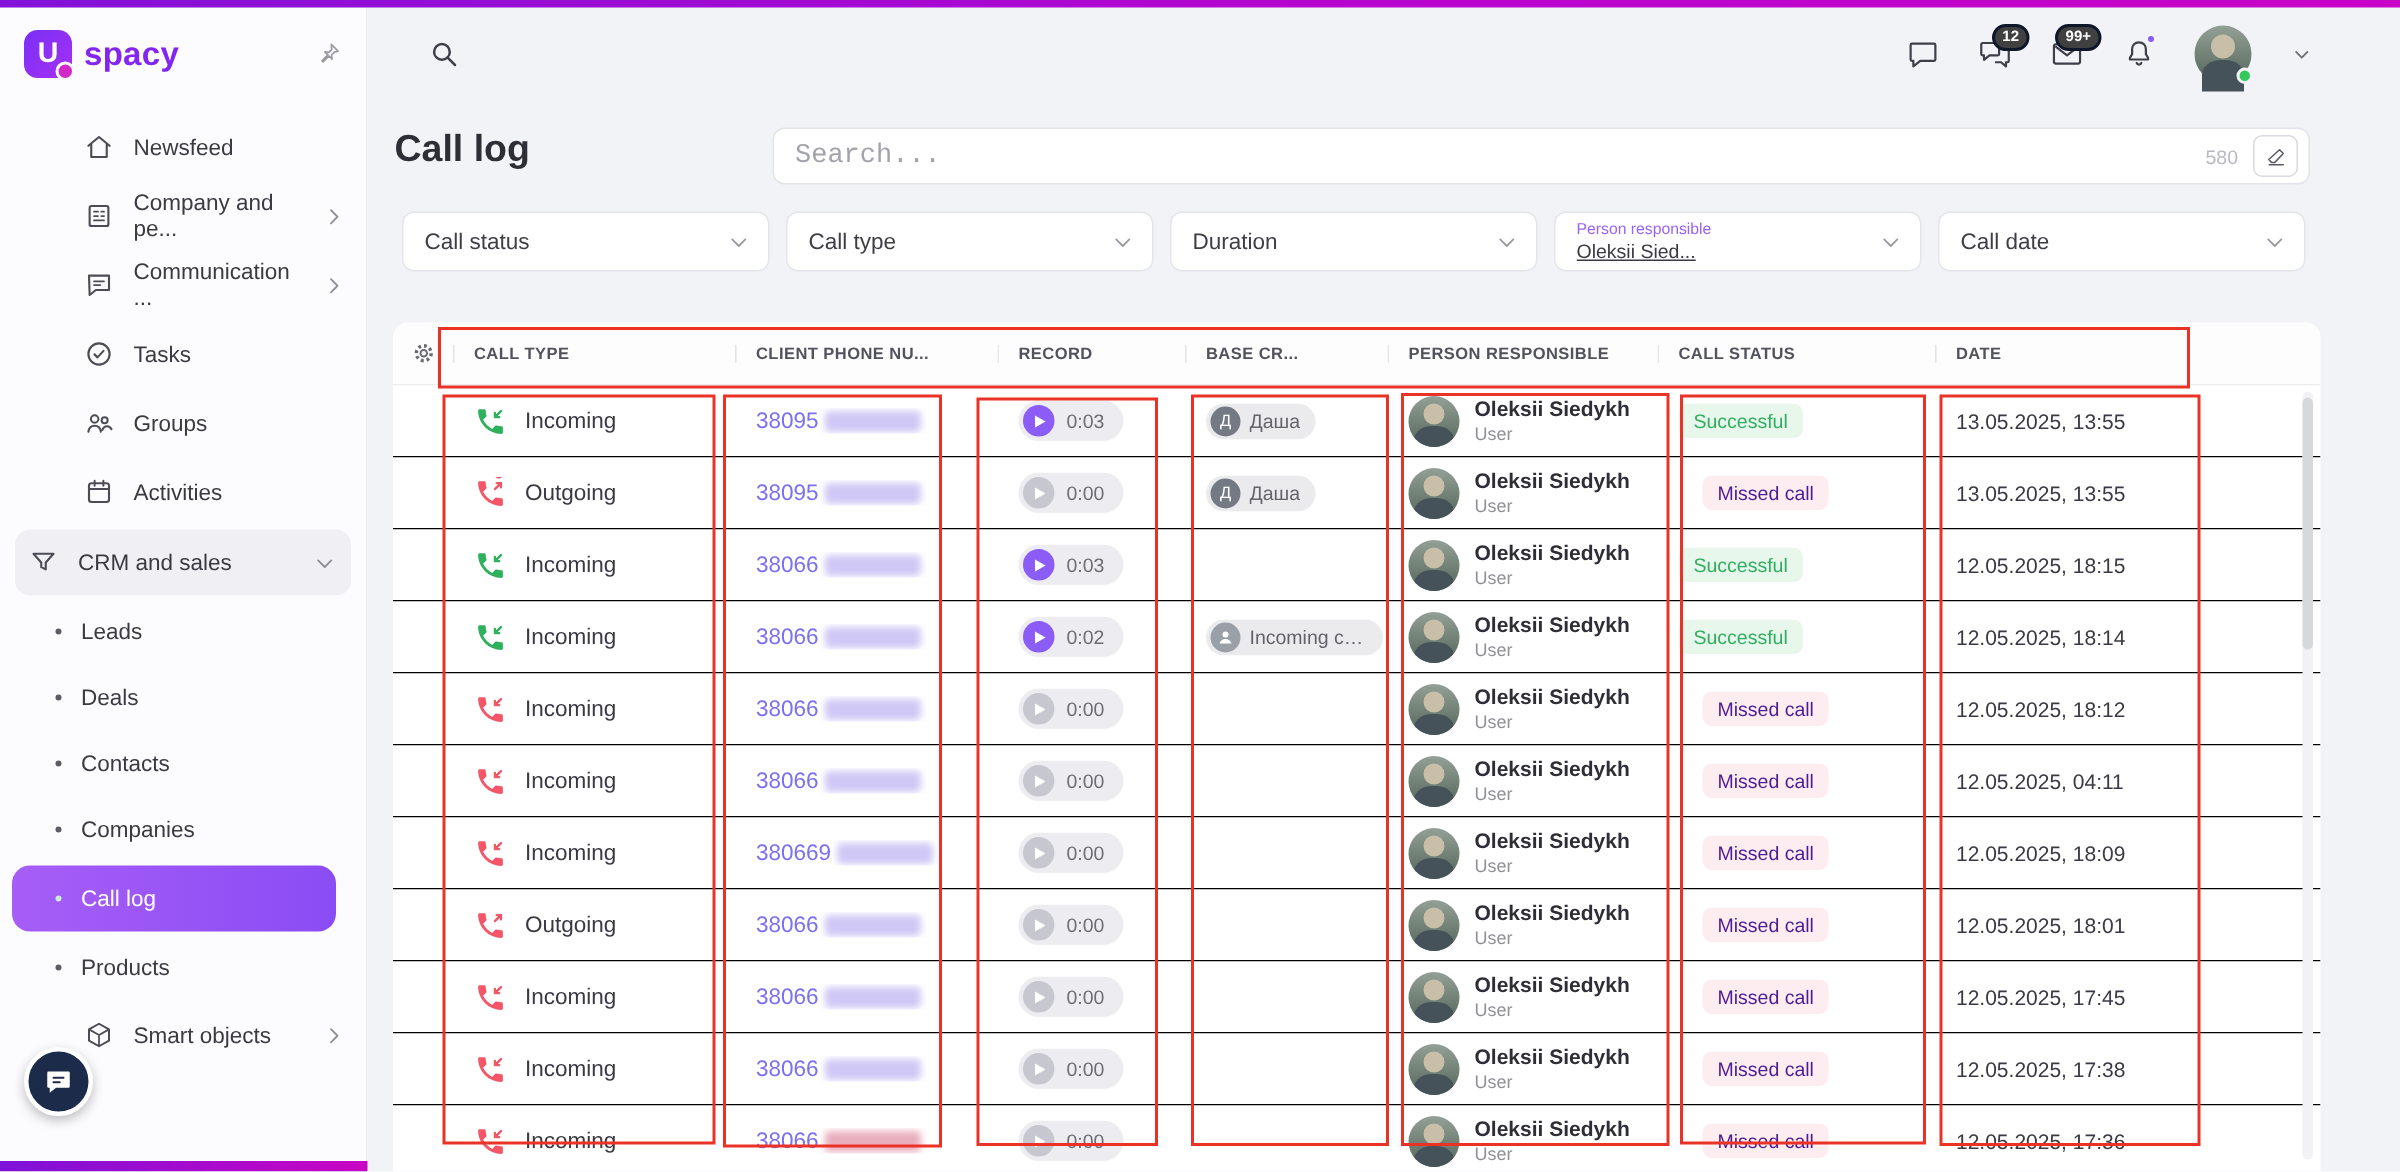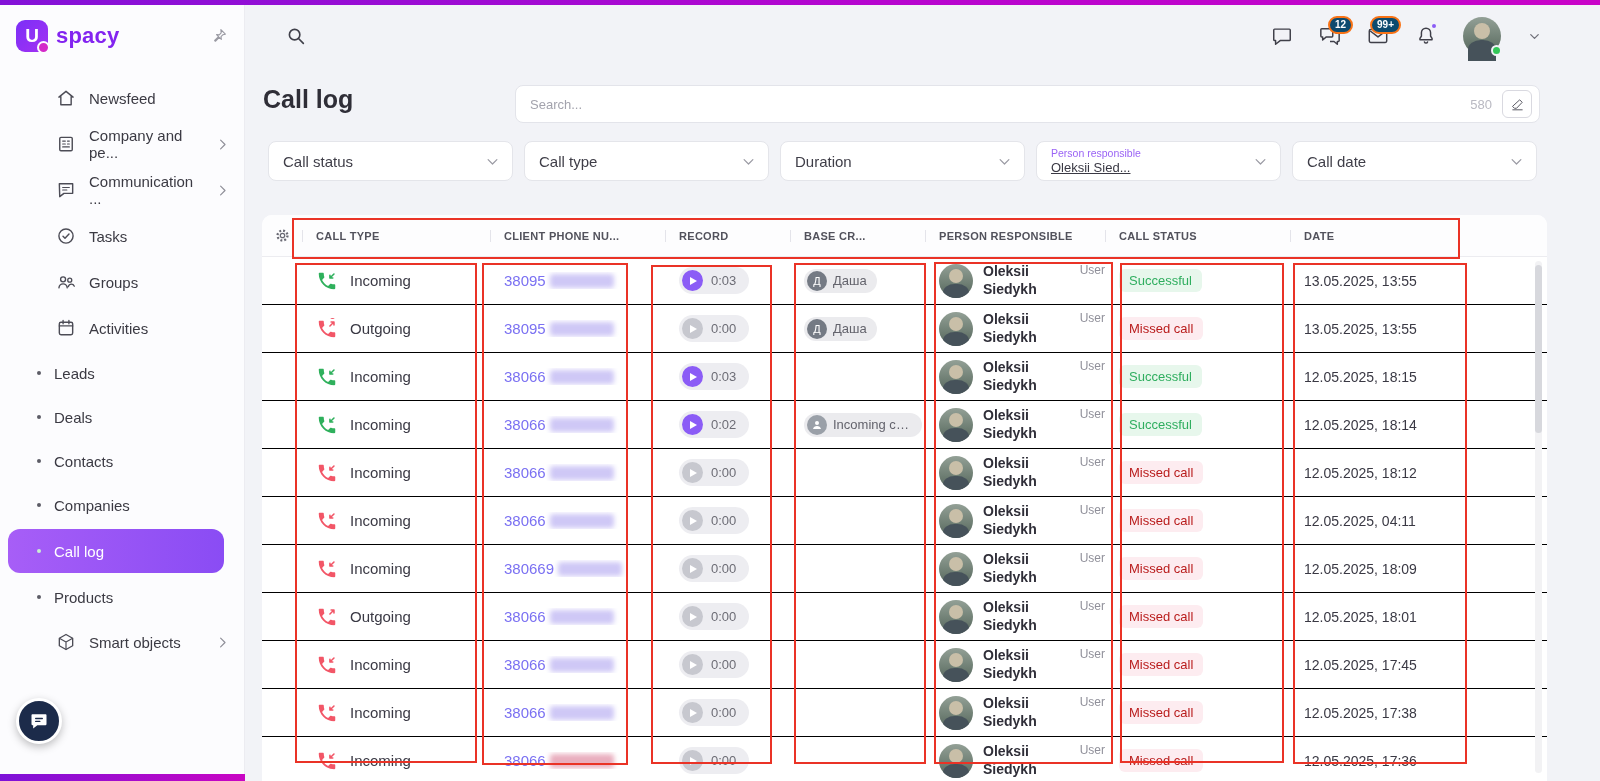--- a/index.html
+++ b/index.html
@@ -47,22 +47,22 @@
 
   
   .main { position:absolute; left:245px; top:5px; right:0; bottom:0; }
 
   .app-header { position:absolute; left:0; top:0; right:0; height:62px;
     display:flex; align-items:center; padding:0 58px 0 40px; }
   .hicon { color:#3f3f49; display:flex; cursor:pointer; }
   .hicon svg { width:22px; height:22px; }
   .hdr-right { margin-left:auto; display:flex; align-items:center; gap:26px; }
   .badge-wrap { position:relative; }
-  .badge { position:absolute; top:-9px; right:-12px; background:#0c4a6e; color:#fff; font-size:10px;
-    font-weight:700; padding:2px 5px; border-radius:999px; border:2px solid #f97316; line-height:1; }
+  .badge { position:absolute; top:-9px; right:-12px; background:#404040; color:#fff; font-size:10px;
+    font-weight:700; padding:2px 5px; border-radius:999px; border:2px solid #0f172a; line-height:1; }
   .bell-dot { position:absolute; top:-3px; right:-1px; width:8px; height:8px; background:#8b5cf6;
     border-radius:50%; border:2px solid #f2f3f7; }
 
   .avatar { position:relative; border-radius:50%; overflow:hidden; flex:none;
     background:linear-gradient(180deg,#93a096 0%,#6d7d72 60%,#55645c 100%); }
   .avatar::before { content:""; position:absolute; left:29%; top:15%; width:42%; height:42%;
     border-radius:50%; background:#c9bfa8; }
   .avatar::after { content:""; position:absolute; left:12%; top:61%; width:76%; height:55%;
     border-radius:45% 45% 0 0; background:#46525a; }
   .av-38 { width:38px; height:38px; overflow:visible; }
@@ -70,22 +70,22 @@
   .status-dot { position:absolute; right:-1px; bottom:-1px; width:11px; height:11px; background:#34c759;
     border:2px solid #f2f3f7; border-radius:50%; z-index:2; }
   .chev-small { color:#6f6f79; }
   .chev-small svg { width:15px; height:15px; }
 
   .page-title { position:absolute; left:18px; top:80px; font-size:25px; font-weight:700; color:#2f2e37; }
 
   .search-bar { position:absolute; left:270px; top:80px; width:1025px; height:38px; background:#fff;
     border:1px solid #e3e4ea; border-radius:8px; display:flex; align-items:center;
     padding:0 7px 0 14px; gap:10px; }
-  .search-bar input { border:none; outline:none; background:transparent; flex:1; font-size:13px;
-    color:#0f766e; font-family:Liberation Sans, sans-serif; }
+  .search-bar input { border:none; outline:none; background:transparent; flex:1; font-size:18px;
+    color:#0f766e; font-family:Liberation Mono, monospace; }
   .search-bar input::placeholder { color:#a3a3ad; }
   .search-count { color:#b9b9c2; font-size:13px; }
   .eraser-btn { width:30px; height:28px; border:1px solid #d9d9e0; border-radius:6px; background:#fff;
     display:flex; align-items:center; justify-content:center; color:#5a5a64; cursor:pointer; }
   .eraser-btn svg { width:15px; height:15px; }
 
   #filters { position:absolute; left:23px; top:136px; display:flex; gap:11px; }
   .filter { height:40px; width:245px; background:#fff; border:1px solid #e4e5ea; border-radius:8px;
     display:flex; align-items:center; justify-content:space-between; padding:0 12px 0 14px;
     font-size:15px; color:#3f3e48; cursor:pointer; }
@@ -133,27 +133,27 @@
   .rec-time { font-size:13px; color:#6c6c75; }
 
   .chip { display:inline-flex; align-items:center; gap:6px; background:#ebebee; border-radius:999px;
     padding:2px 10px 2px 3px; max-width:118px; }
   .chip-av { width:20px; height:20px; border-radius:50%; background:#747a84; color:#fff; font-size:11px;
     display:flex; align-items:center; justify-content:center; flex:none; }
   .chip-av.act { background:#9aa0a8; }
   .chip-label { font-size:13px; color:#63636c; white-space:nowrap; overflow:hidden; text-overflow:ellipsis; }
 
   .td-person { gap:10px; }
-  .p-col { display:flex; flex-direction:row; line-height:1.25; }
+  .p-col { display:flex; flex-direction:column; line-height:1.25; }
   .p-name { font-size:14px; color:#2f2e38; font-weight:600; }
   .p-role { font-size:12px; color:#90909a; }
 
   .pill { font-size:13px; padding:4px 10px; border-radius:6px; white-space:nowrap; }
   .pill.success { color:#2fae5f; background:#e7f7ec; }
-  .pill.missed { color:#b91c1c; background:#fdecf0; }
+  .pill.missed { color:#4c1d95; background:#fdecf0;margin-left:16px; }
 
   .scroll-track { position:absolute; right:5px; top:46px; bottom:8px; width:7px; background:#f2f2f4; border-radius:4px; }
   .scroll-thumb { position:absolute; right:5px; top:50px; width:7px; height:168px; background:#d7d8dd; border-radius:4px; cursor:pointer; }
 
   
   .ann { position:absolute; border:2px solid #ea3326; z-index:60; pointer-events:none; }
   #ann-header   { left:292px;  top:218px; width:1168px; height:41px; }
   #ann-calltype { left:295px;  top:263px; width:182px;  height:500px; }
   #ann-phone    { left:482px;  top:263px; width:146px;  height:502px; }
   #ann-record   { left:651px;  top:265px; width:121px;  height:499px; }
@@ -237,20 +237,33 @@
       </div>
       <div class="side-item">
         <span class="s-ico">
           <svg viewBox="0 0 24 24">
             <rect x="4" y="5" width="16" height="15" rx="2" fill="none" stroke="currentColor" stroke-width="1.7"></rect>
             <path d="M4 9.5h16M8.5 3v4M15.5 3v4" stroke="currentColor" stroke-width="1.6" fill="none" stroke-linecap="round"></path>
           </svg>
         </span>
         <span class="s-label">Activities</span>
       </div>
+      <div class="side-item hl">
+        <span class="s-ico">
+          <svg viewBox="0 0 24 24">
+            <path d="M4 5h16l-6.2 7v5.5l-3.6-1.8V12z" fill="none" stroke="currentColor" stroke-width="1.7" stroke-linejoin="round"></path>
+          </svg>
+        </span>
+        <span class="s-label">CRM and sales</span>
+        <span class="chev">
+          <svg viewBox="0 0 24 24">
+            <path d="M5 9l7 7 7-7" fill="none" stroke="currentColor" stroke-width="1.9" stroke-linecap="round" stroke-linejoin="round"></path>
+          </svg>
+        </span>
+      </div>
       <div class="sub-item">
         <span class="dot"></span>
         <span class="s-label">Leads</span>
       </div>
       <div class="sub-item">
         <span class="dot"></span>
         <span class="s-label">Deals</span>
       </div>
       <div class="sub-item">
         <span class="dot"></span>

